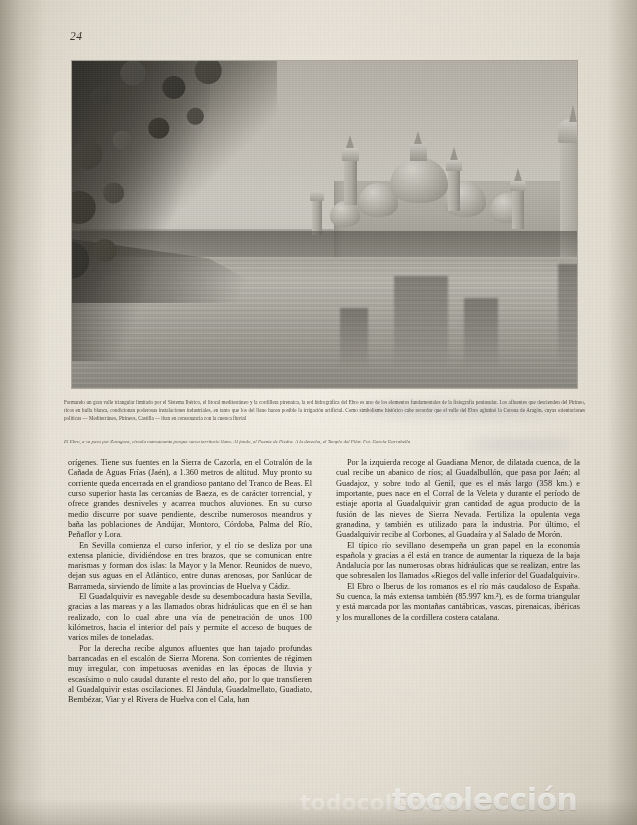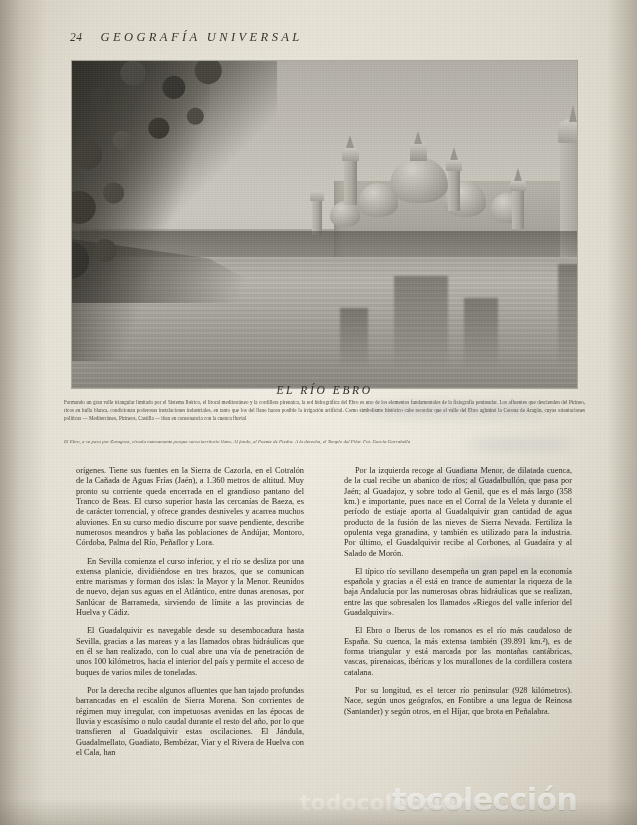--- a/index.html
+++ b/index.html
@@ -251,21 +251,21 @@
   }
   .col {
     width: 244px;
     font-size: 8.3px;
     line-height: 10.32px;
     text-align: justify;
     text-justify: inter-word;
     color: #2e2b25;
     hyphens: none;
   }
-  .col p { margin: 8px; text-indent: 11px; }
+  .col p { margin: 0; text-indent: 11px; }
   .col p.noindent { text-indent: 0; }
   .col p + p { margin-top: 0px; }
 
   
   #watermark {
     position:absolute;
     left: 392px; top: 782px;
     width: 250px;
     font-family: "DejaVu Sans", sans-serif;
     font-size: 30px;
@@ -302,21 +302,20 @@
   <div id="paper-bg"></div>
   <div id="paper-noise"></div>
 
   <div class="bleed" style="left:430px;top:470px;width:130px;height:16px;background:rgba(120,130,150,.18);"></div>
   <div class="bleed" style="left:455px;top:560px;width:110px;height:14px;background:rgba(120,130,150,.15);"></div>
   <div class="bleed" style="left:360px;top:404px;width:190px;height:12px;background:rgba(125,135,155,.20);"></div>
   <div class="bleed" style="left:470px;top:440px;width:100px;height:10px;background:rgba(125,135,155,.18);"></div>
 
   <div id="running-head">
     <span id="folio">24</span>
-    <span id="head-title">GEOGRAFÍA UNIVERSAL</span>
   </div>
 
   <figure id="photo-figure" style="margin:0;">
     <div id="photo">
       <div class="sky"></div>
       <div class="haze"></div>
 
       <div class="wing"></div>
       <div class="basilica"></div>
 
@@ -367,38 +366,36 @@
 
       <div class="bank"></div>
 
       <div class="foliage2"></div>
       <div class="foliage"></div>
 
       <div class="photo-grain"></div>
     </div>
   </figure>
 
-  <div id="fig-title">EL RÍO EBRO</div>
   <div id="fig-caption">Formando un gran valle triangular limitado por el Sistema Ibérico, el litoral mediterráneo y la cordillera pirenaica, la red hidrográfica del Ebro es uno de los elementos fundamentales de la fisiografía peninsular. Los afluentes que descienden del Pirineo, ricos en hulla blanca, condicionan poderosas instalaciones industriales, en tanto que los del llano hacen posible la irrigación artificial. Como simbolismo histórico cabe recordar que el valle del Ebro aglutinó la Corona de Aragón, cuyas orientaciones políticas — Mediterráneo, Pirineos, Castilla — iban en consonancia con la cuenca fluvial</div>
   <div id="fig-credit">El Ebro, a su paso por Zaragoza, circula mansamente porque surca territorio llano. Al fondo, el Puente de Piedra. A la derecha, el Templo del Pilar.   Fot. García Garrabella</div>
 
   <div id="body-cols">
 
     <div class="col">
       <p class="noindent">orígenes. Tiene sus fuentes en la Sierra de Cazorla, en el Cotralón de la Cañada de Aguas Frías (Jaén), a 1.360 metros de altitud. Muy pronto su corriente queda encerrada en el grandioso pantano del Tranco de Beas. El curso superior hasta las cercanías de Baeza, es de carácter torrencial, y ofrece grandes desniveles y acarrea muchos aluviones. En su curso medio discurre por suave pendiente, describe numerosos meandros y baña las poblaciones de Andújar, Montoro, Córdoba, Palma del Río, Peñaflor y Lora.</p>
       <p>En Sevilla comienza el curso inferior, y el río se desliza por una extensa planicie, dividiéndose en tres brazos, que se comunican entre marismas y forman dos islas: la Mayor y la Menor. Reunidos de nuevo, dejan sus aguas en el Atlántico, entre dunas arenosas, por Sanlúcar de Barrameda, sirviendo de límite a las provincias de Huelva y Cádiz.</p>
       <p>El Guadalquivir es navegable desde su desembocadura hasta Sevilla, gracias a las mareas y a las llamados obras hidráulicas que en él se han realizado, con lo cual abre una vía de penetración de unos 100 kilómetros, hacia el interior del país y permite el acceso de buques de varios miles de toneladas.</p>
       <p>Por la derecha recibe algunos afluentes que han tajado profundas barrancadas en el escalón de Sierra Morena. Son corrientes de régimen muy irregular, con impetuosas avenidas en las épocas de lluvia y escasísimo o nulo caudal durante el resto del año, por lo que transfieren al Guadalquivir estas oscilaciones. El Jándula, Guadalmellato, Guadiato, Bembézar, Viar y el Rivera de Huelva con el Cala, han</p>
     </div>
 
     <div class="col">
       <p>Por la izquierda recoge al Guadiana Menor, de dilatada cuenca, de la cual recibe un abanico de ríos; al Guadalbullón, que pasa por Jaén; al Guadajoz, y sobre todo al Genil, que es el más largo (358 km.) e importante, pues nace en el Corral de la Veleta y durante el período de estiaje aporta al Guadalquivir gran cantidad de agua producto de la fusión de las nieves de Sierra Nevada. Fertiliza la opulenta vega granadina, y también es utilizado para la industria. Por último, el Guadalquivir recibe al Corbones, al Guadaíra y al Salado de Morón.</p>
       <p>El típico río sevillano desempeña un gran papel en la economía española y gracias a él está en trance de aumentar la riqueza de la baja Andalucía por las numerosas obras hidráulicas que se realizan, entre las que sobresalen los llamados «Riegos del valle inferior del Guadalquivir».</p>
-      <p>El Ebro o Iberus de los romanos es el río más caudaloso de España. Su cuenca, la más extensa también (39.891 km.²), es de forma triangular y está marcada por las montañas cantábricas, vascas, pirenaicas, ibéricas y los murallones de la cordillera costera catalana.</p>
-      <p>Por su longitud, es el tercer río peninsular (928 kilómetros). Nace, según unos geógrafos, en Fontibre a una legua de Reinosa (Santander) y según otros, en el Híjar, que brota en Peñalabra.</p>
+      <p>El Ebro o Iberus de los romanos es el río más caudaloso de España. Su cuenca, la más extensa también (85.997 km.²), es de forma triangular y está marcada por las montañas cantábricas, vascas, pirenaicas, ibéricas y los murallones de la cordillera costera catalana.</p>
     </div>
 
   </div>
 
   <div id="watermark-faint">todocoleccion</div>
   <div id="watermark">tocolección</div>
 
   <div id="gutter-shadow"></div>
   <div id="right-shadow"></div>
   <div id="bottom-shadow"></div>

